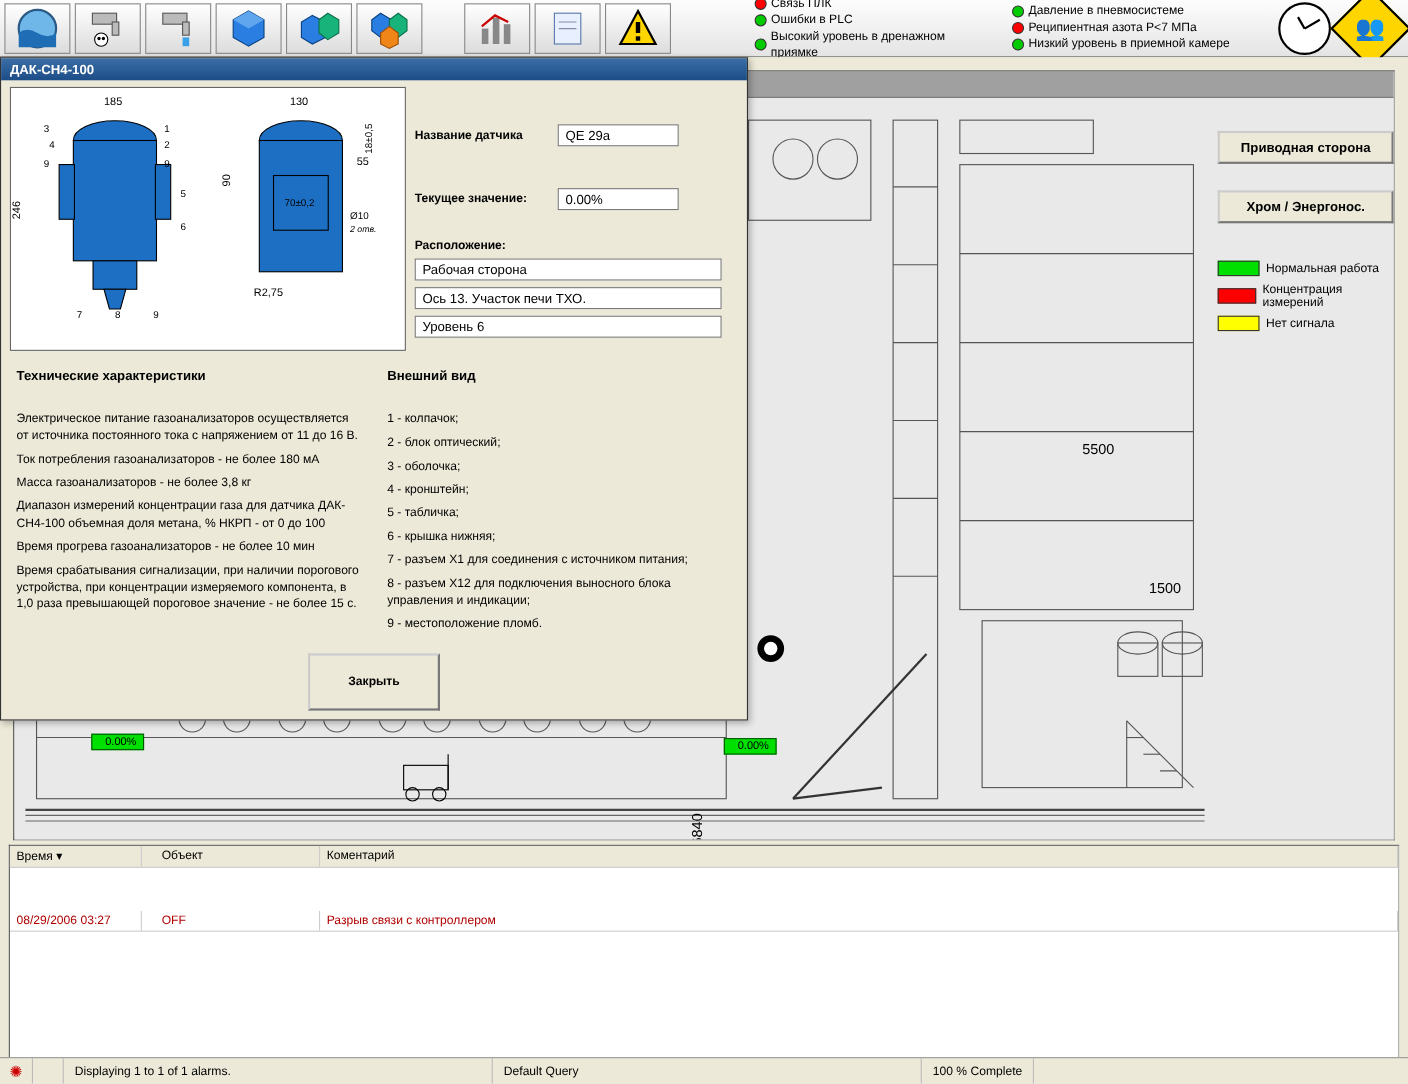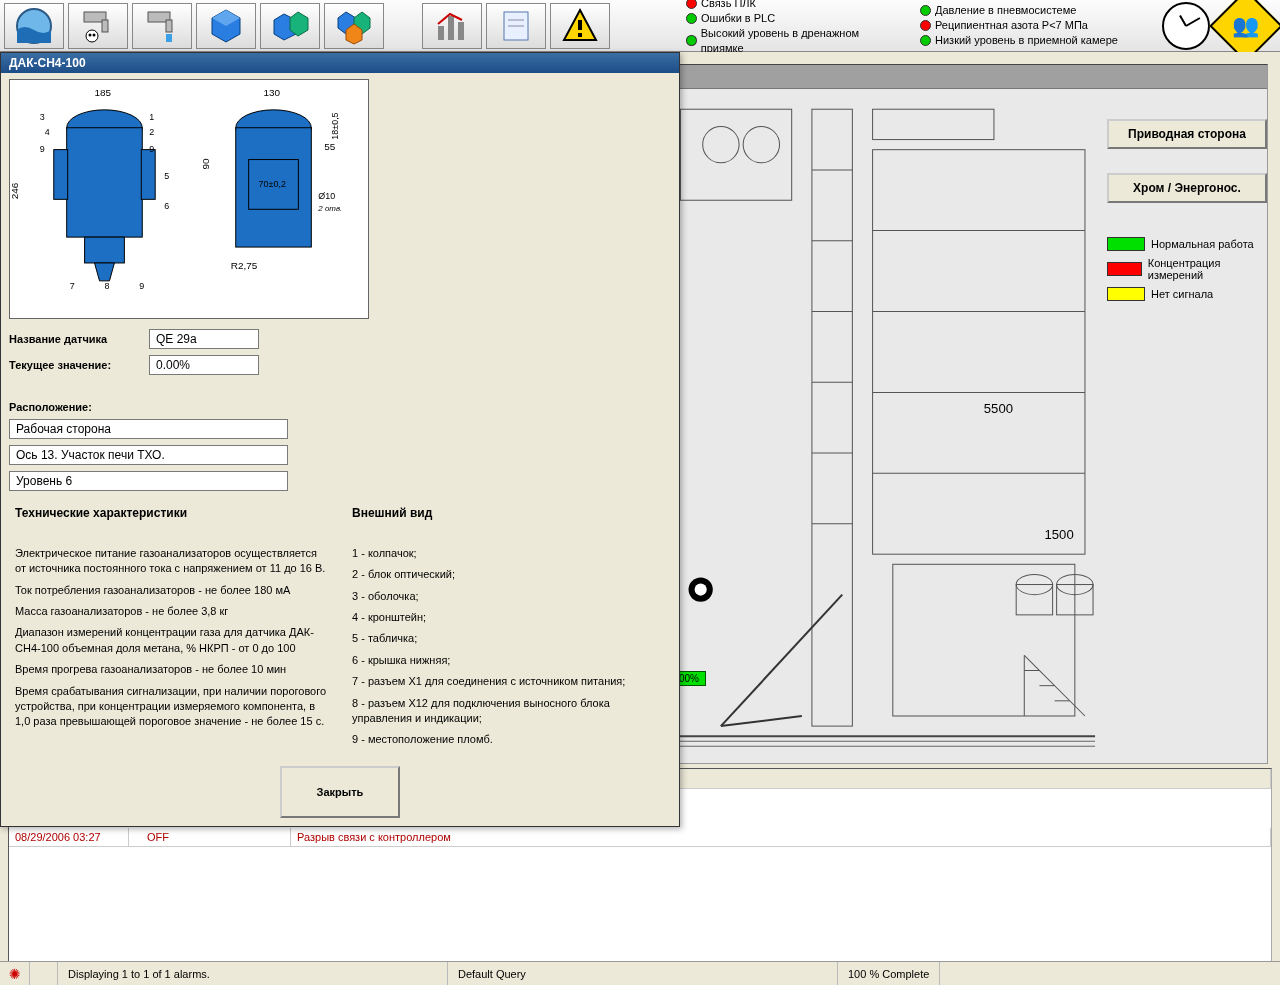--- a/index.html
+++ b/index.html
@@ -101,27 +101,27 @@
   .modal{
     position:absolute;left:0;top:52px;width:680px;
     background:#ece9d8;border:1px solid #333;
     box-shadow:2px 2px 6px rgba(0,0,0,.3);
     z-index:50;
   }
   .modal-title{
     background:linear-gradient(#3a6ea5,#1d4d87);color:#fff;
     padding:3px 8px;font-size:12px;font-weight:bold;
   }
-  .modal-body{display:flex;padding:6px 8px;gap:8px;flex-direction:column;}
+  .modal-body{display:flex;padding:6px 8px;gap:8px;}
   .modal-draw{
     width:360px;height:240px;border:1px solid #666;background:#fff;
     display:flex;align-items:center;justify-content:center;
   }
   .modal-fields{flex:1;display:flex;flex-direction:column;gap:6px;padding-top:2px;}
-  .fld-row{display:flex;align-items:center;gap:10px;}
+  .fld-row{display:flex;align-items:center;gap:0;margin-top:32px;}
   .fld-label{width:130px;font-weight:bold;}
   .fld-input{
     border:1px solid #7a7a7a;background:#fff;padding:2px 6px;
     min-width:110px;font-size:12px;
   }
   .fld-wide{width:279px;}
   .modal-cols{display:flex;gap:24px;padding:8px 14px;}
   .tech-col{flex:1;font-size:11px;line-height:1.4;}
   .tech-col h4{font-size:12px;margin-bottom:24px;}
   .tech-col p{margin-bottom:6px;}

